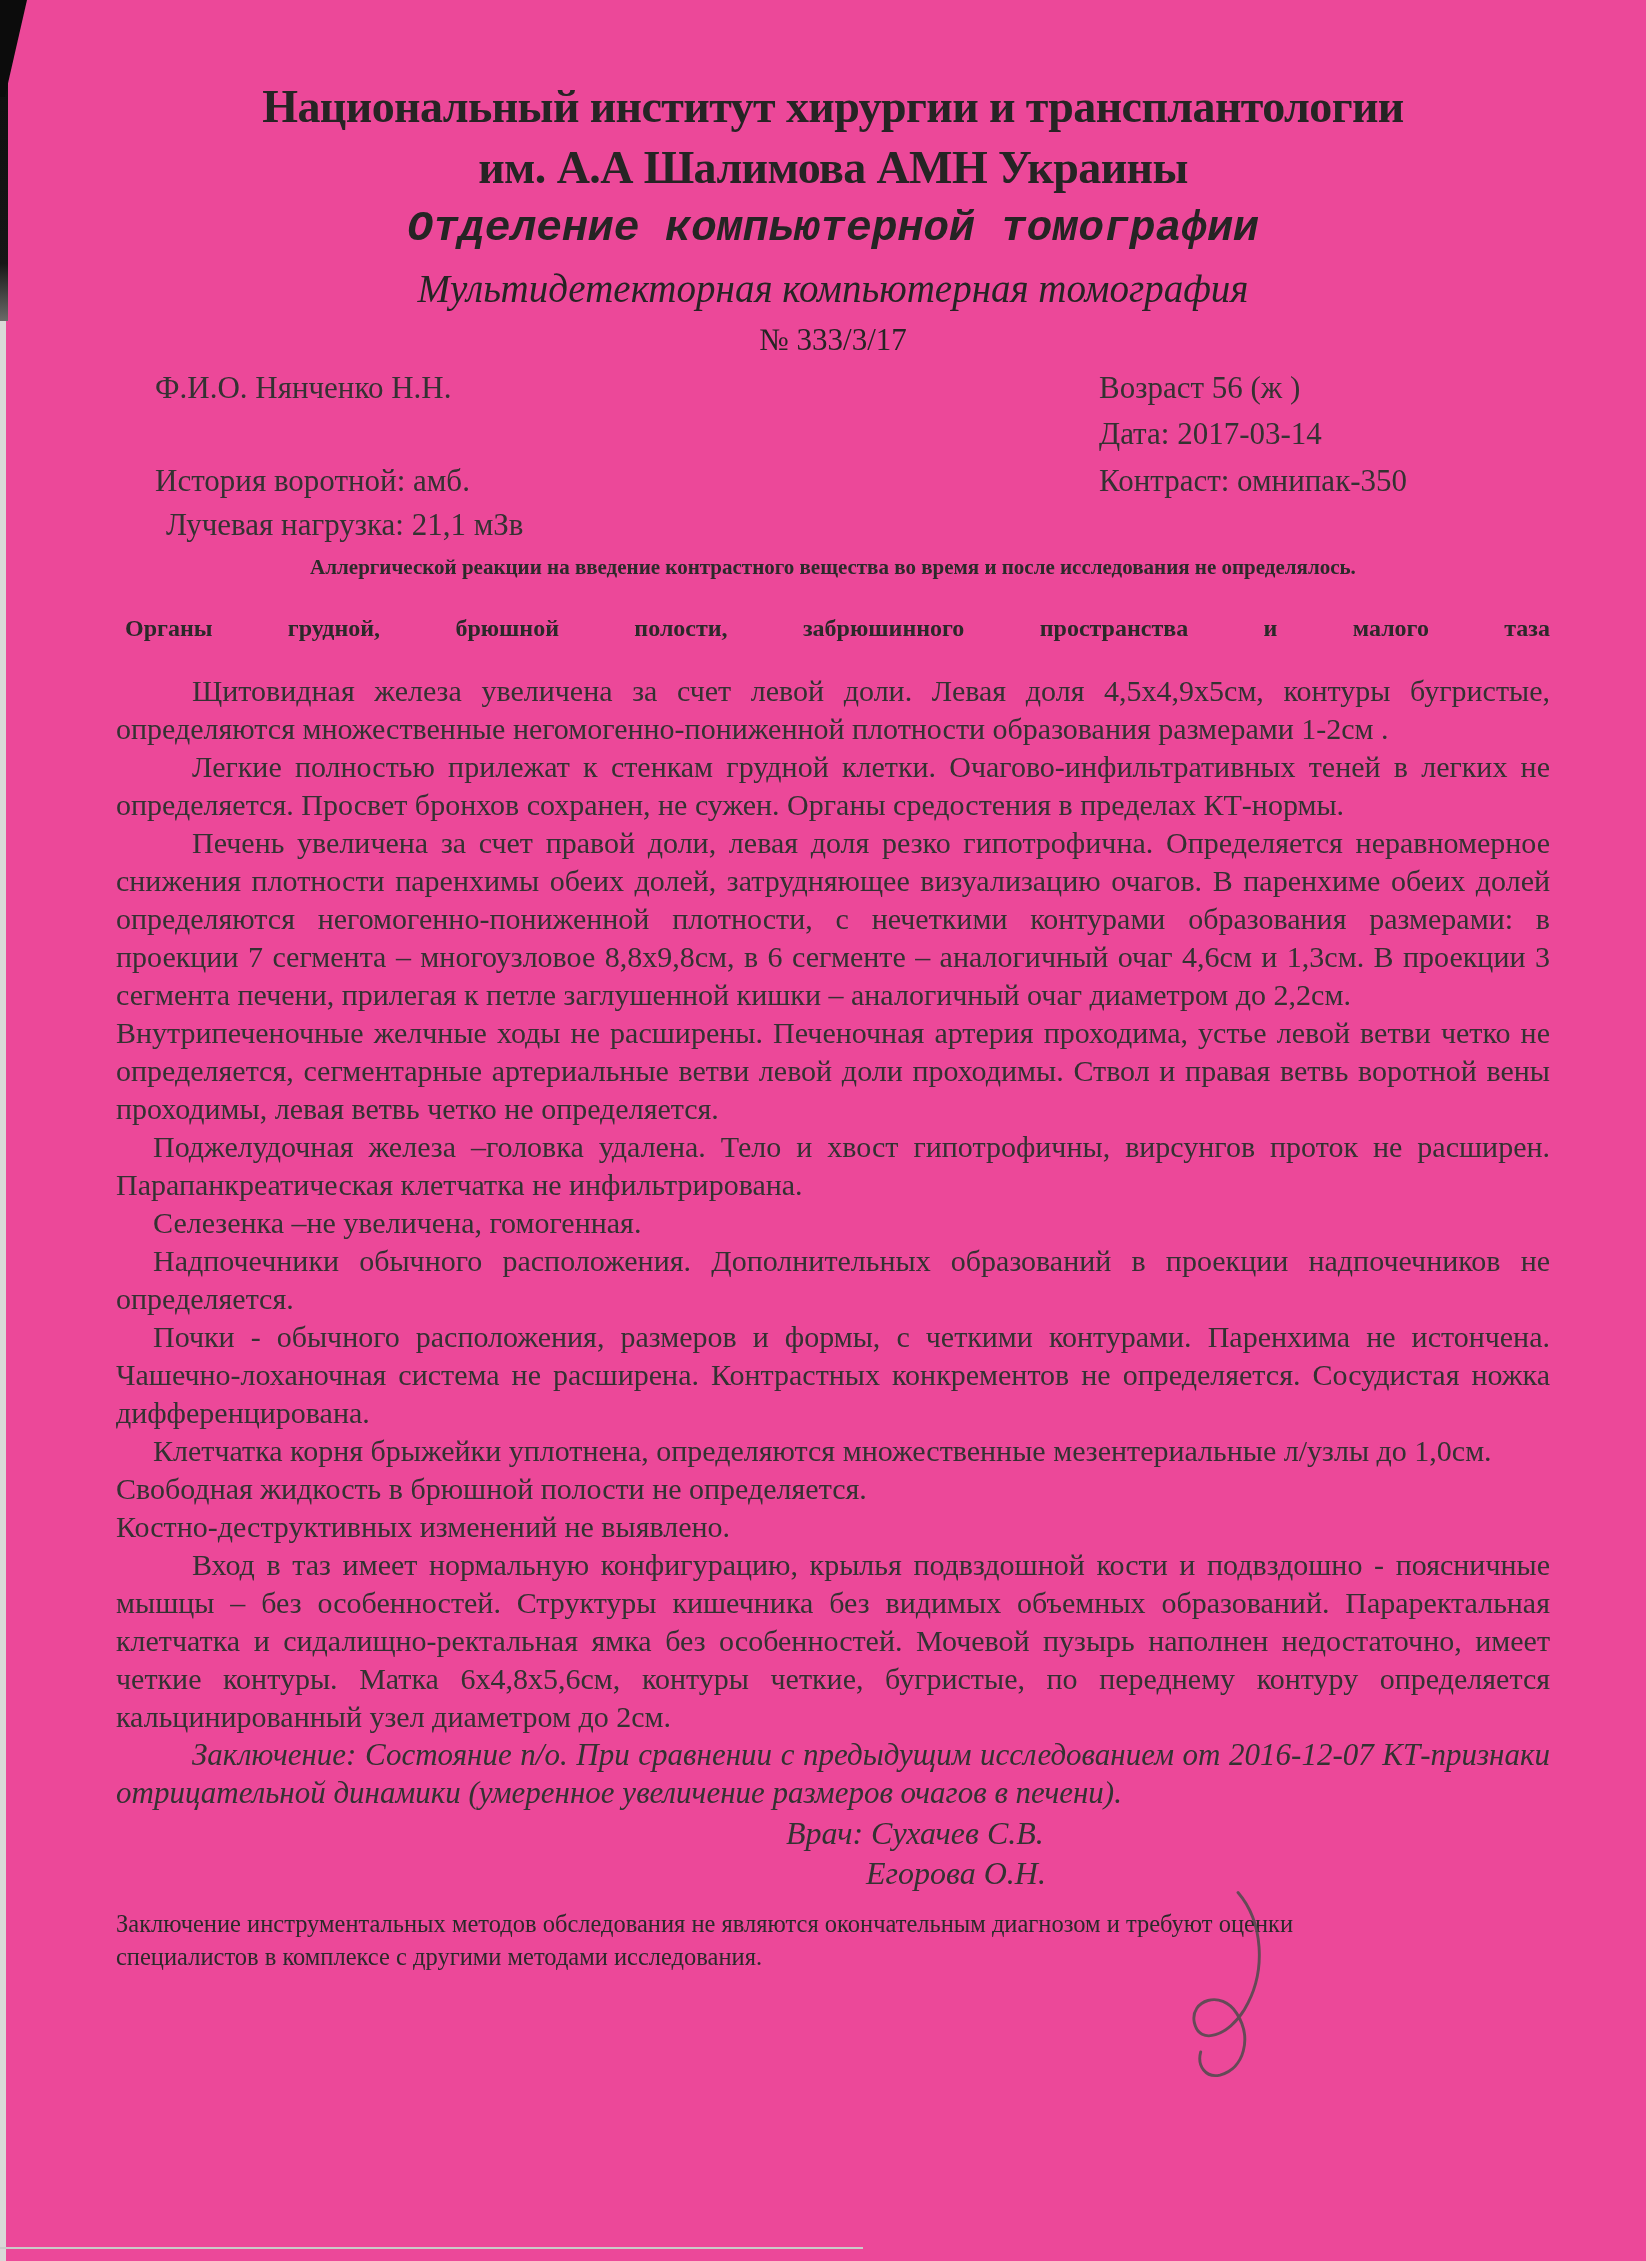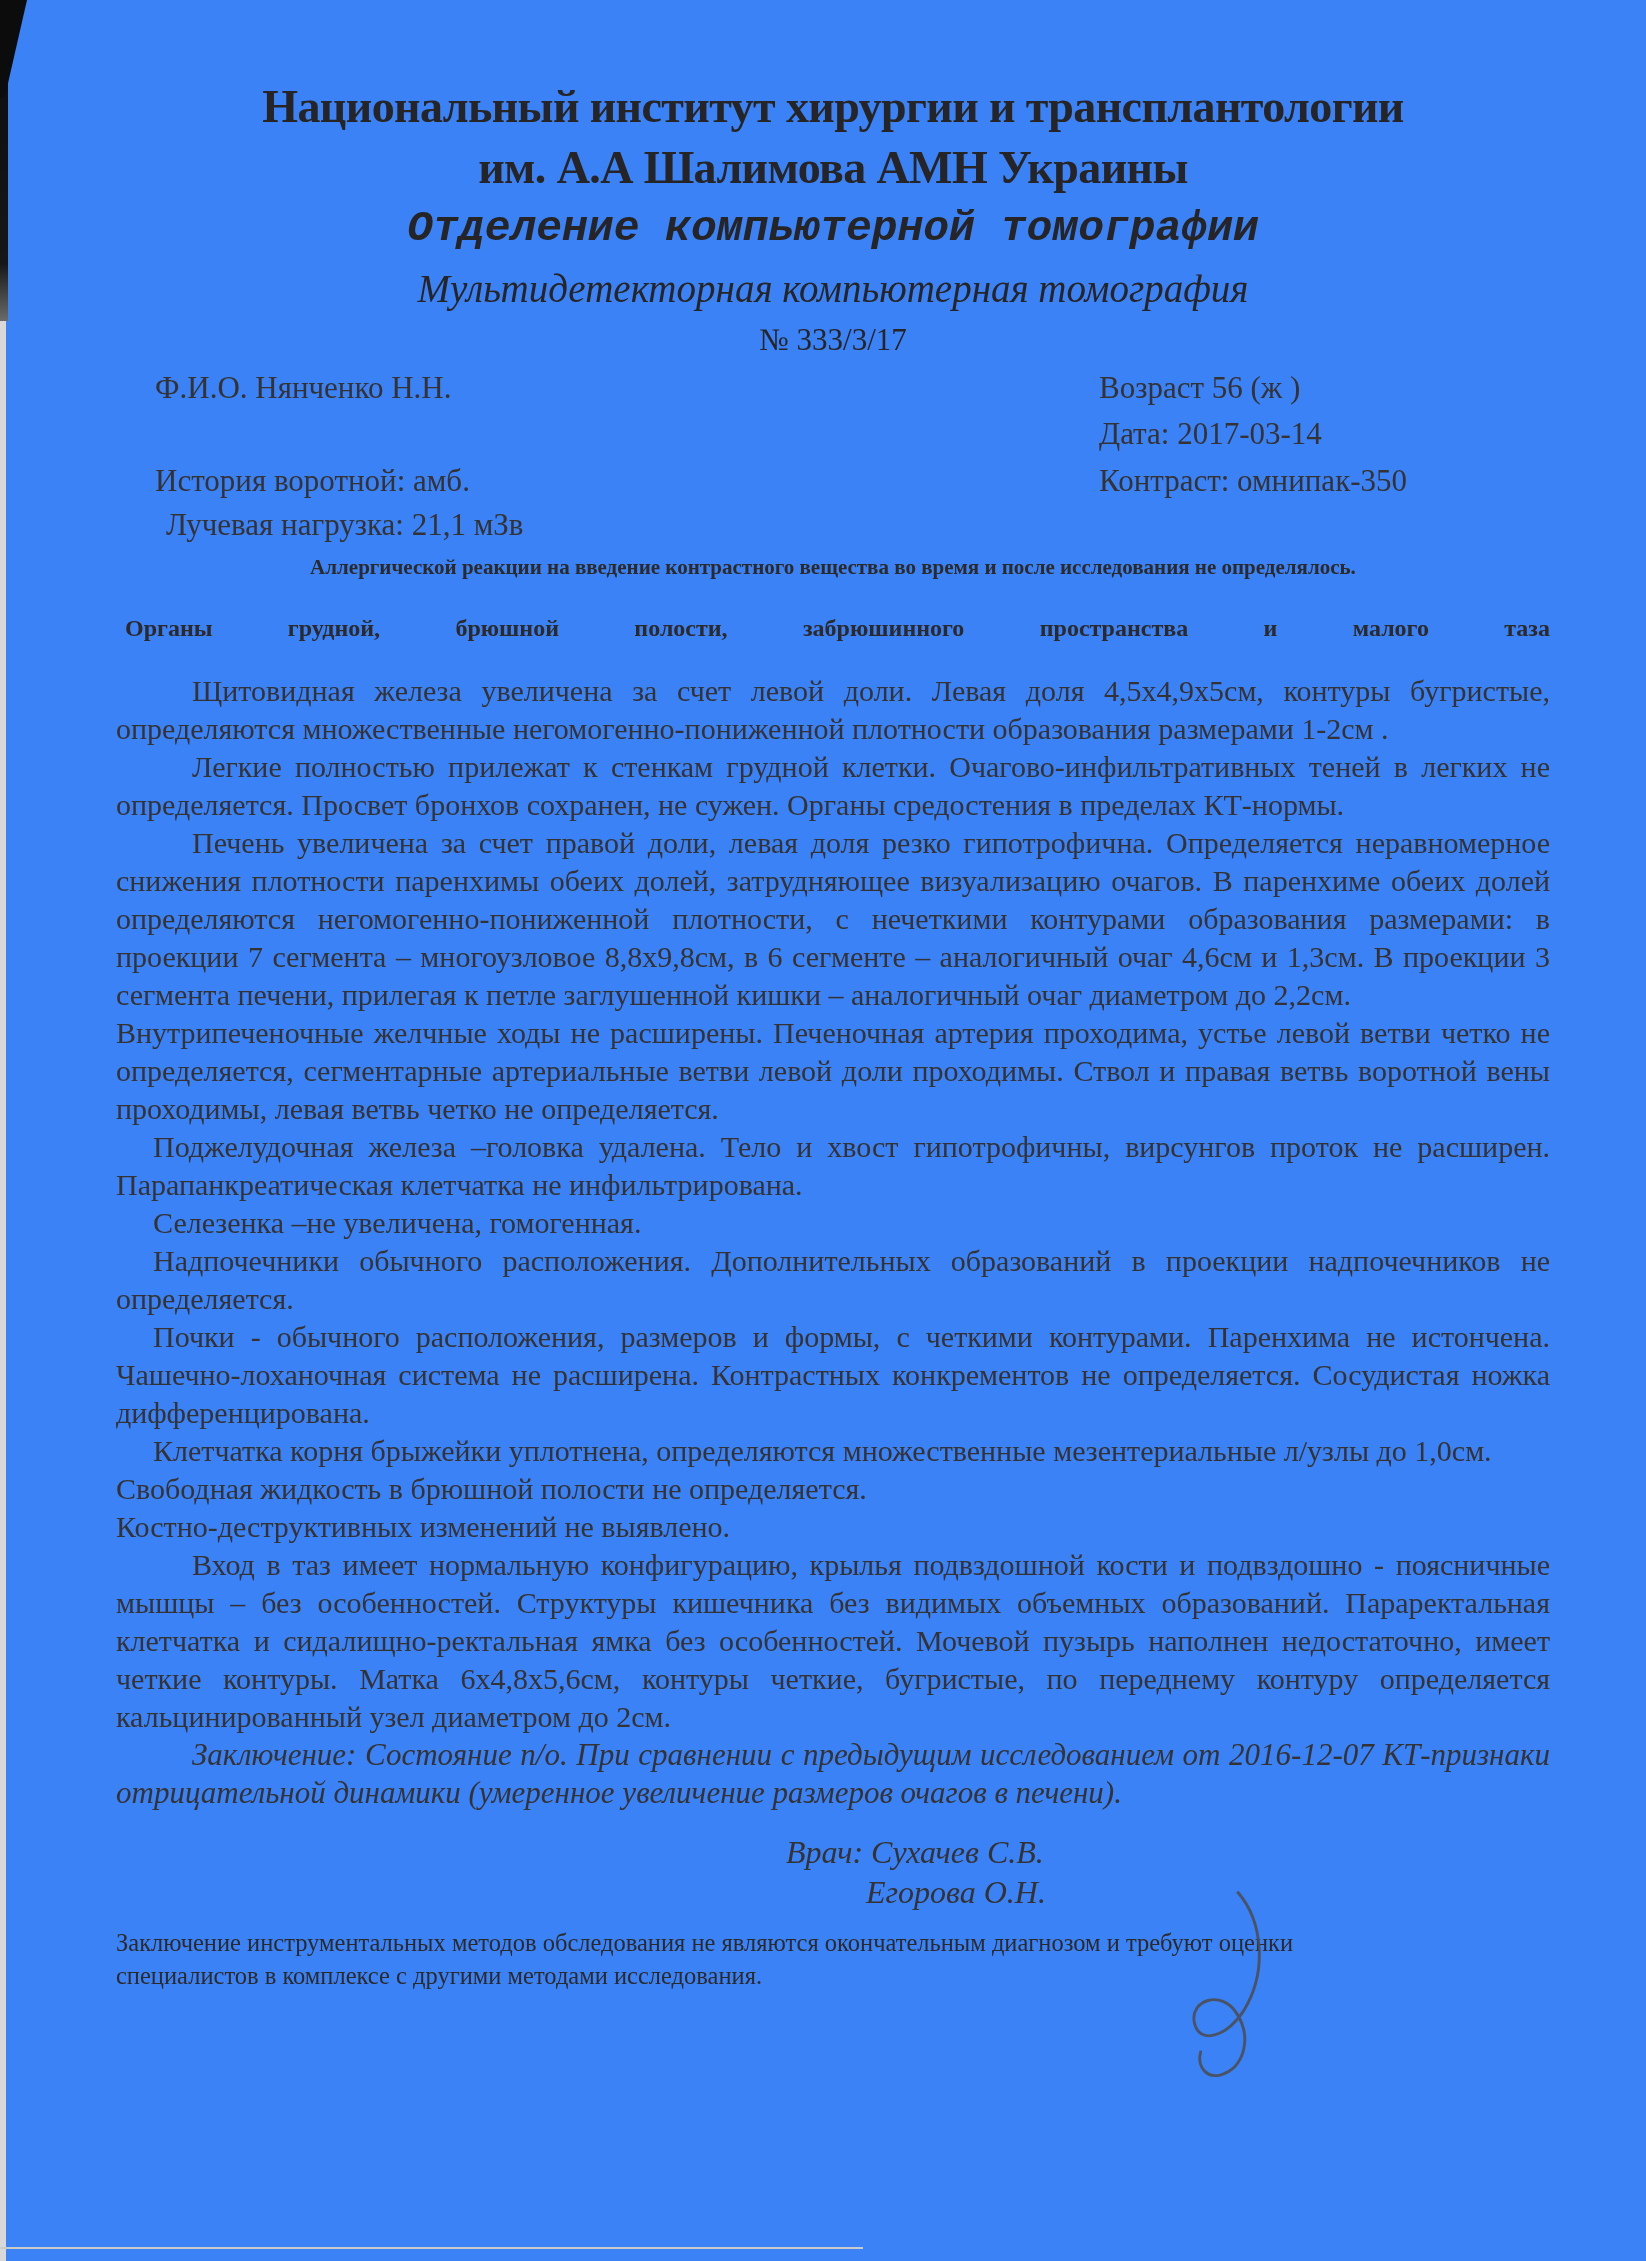--- a/index.html
+++ b/index.html
@@ -4,21 +4,21 @@
 <style>
   html, body {
     margin: 0; padding: 0;
     width: 1647px; height: 2261px;
     overflow: hidden;
     background: #e9e9e7;
   }
   .page {
     position: relative;
     width: 1647px; height: 2261px;
-    background: #3b82f6;
+    background: #ec4899;
     font-family: "Liberation Serif", "DejaVu Serif", serif;
     color: #343232;
     box-sizing: border-box;
   }
   
   .edge-black {
     position: absolute; left: 0; top: 0;
     width: 8.4px; height: 321px;
     background: linear-gradient(to bottom, #0c0c0c 0%, #161616 82%, #6a6a68 100%);
   }
@@ -86,21 +86,21 @@
     line-height: 38px;
     text-align: justify;
     color: #343232;
   }
   .indent-lg { text-indent: 76px; }
   .indent-sm { text-indent: 37px; }
   .no-indent { text-indent: 0; }
   .italic { font-style: italic; }
   .para.conclusion { font-size: 31px; }
   
-  .sig-block { margin-top: 20px; font-style: italic; font-size: 32px; }
+  .sig-block { margin-top: 1px; font-style: italic; font-size: 32px; }
   .sig-line1 { margin-left: 670px; line-height: 40px; }
   .sig-line2 { margin-left: 750px; line-height: 40px; }
   .signature-svg {
     position: absolute;
     left: 1166px; top: 1887px;
     width: 135px; height: 200px;
   }
   
   .footer {
     margin-top: 14px;

